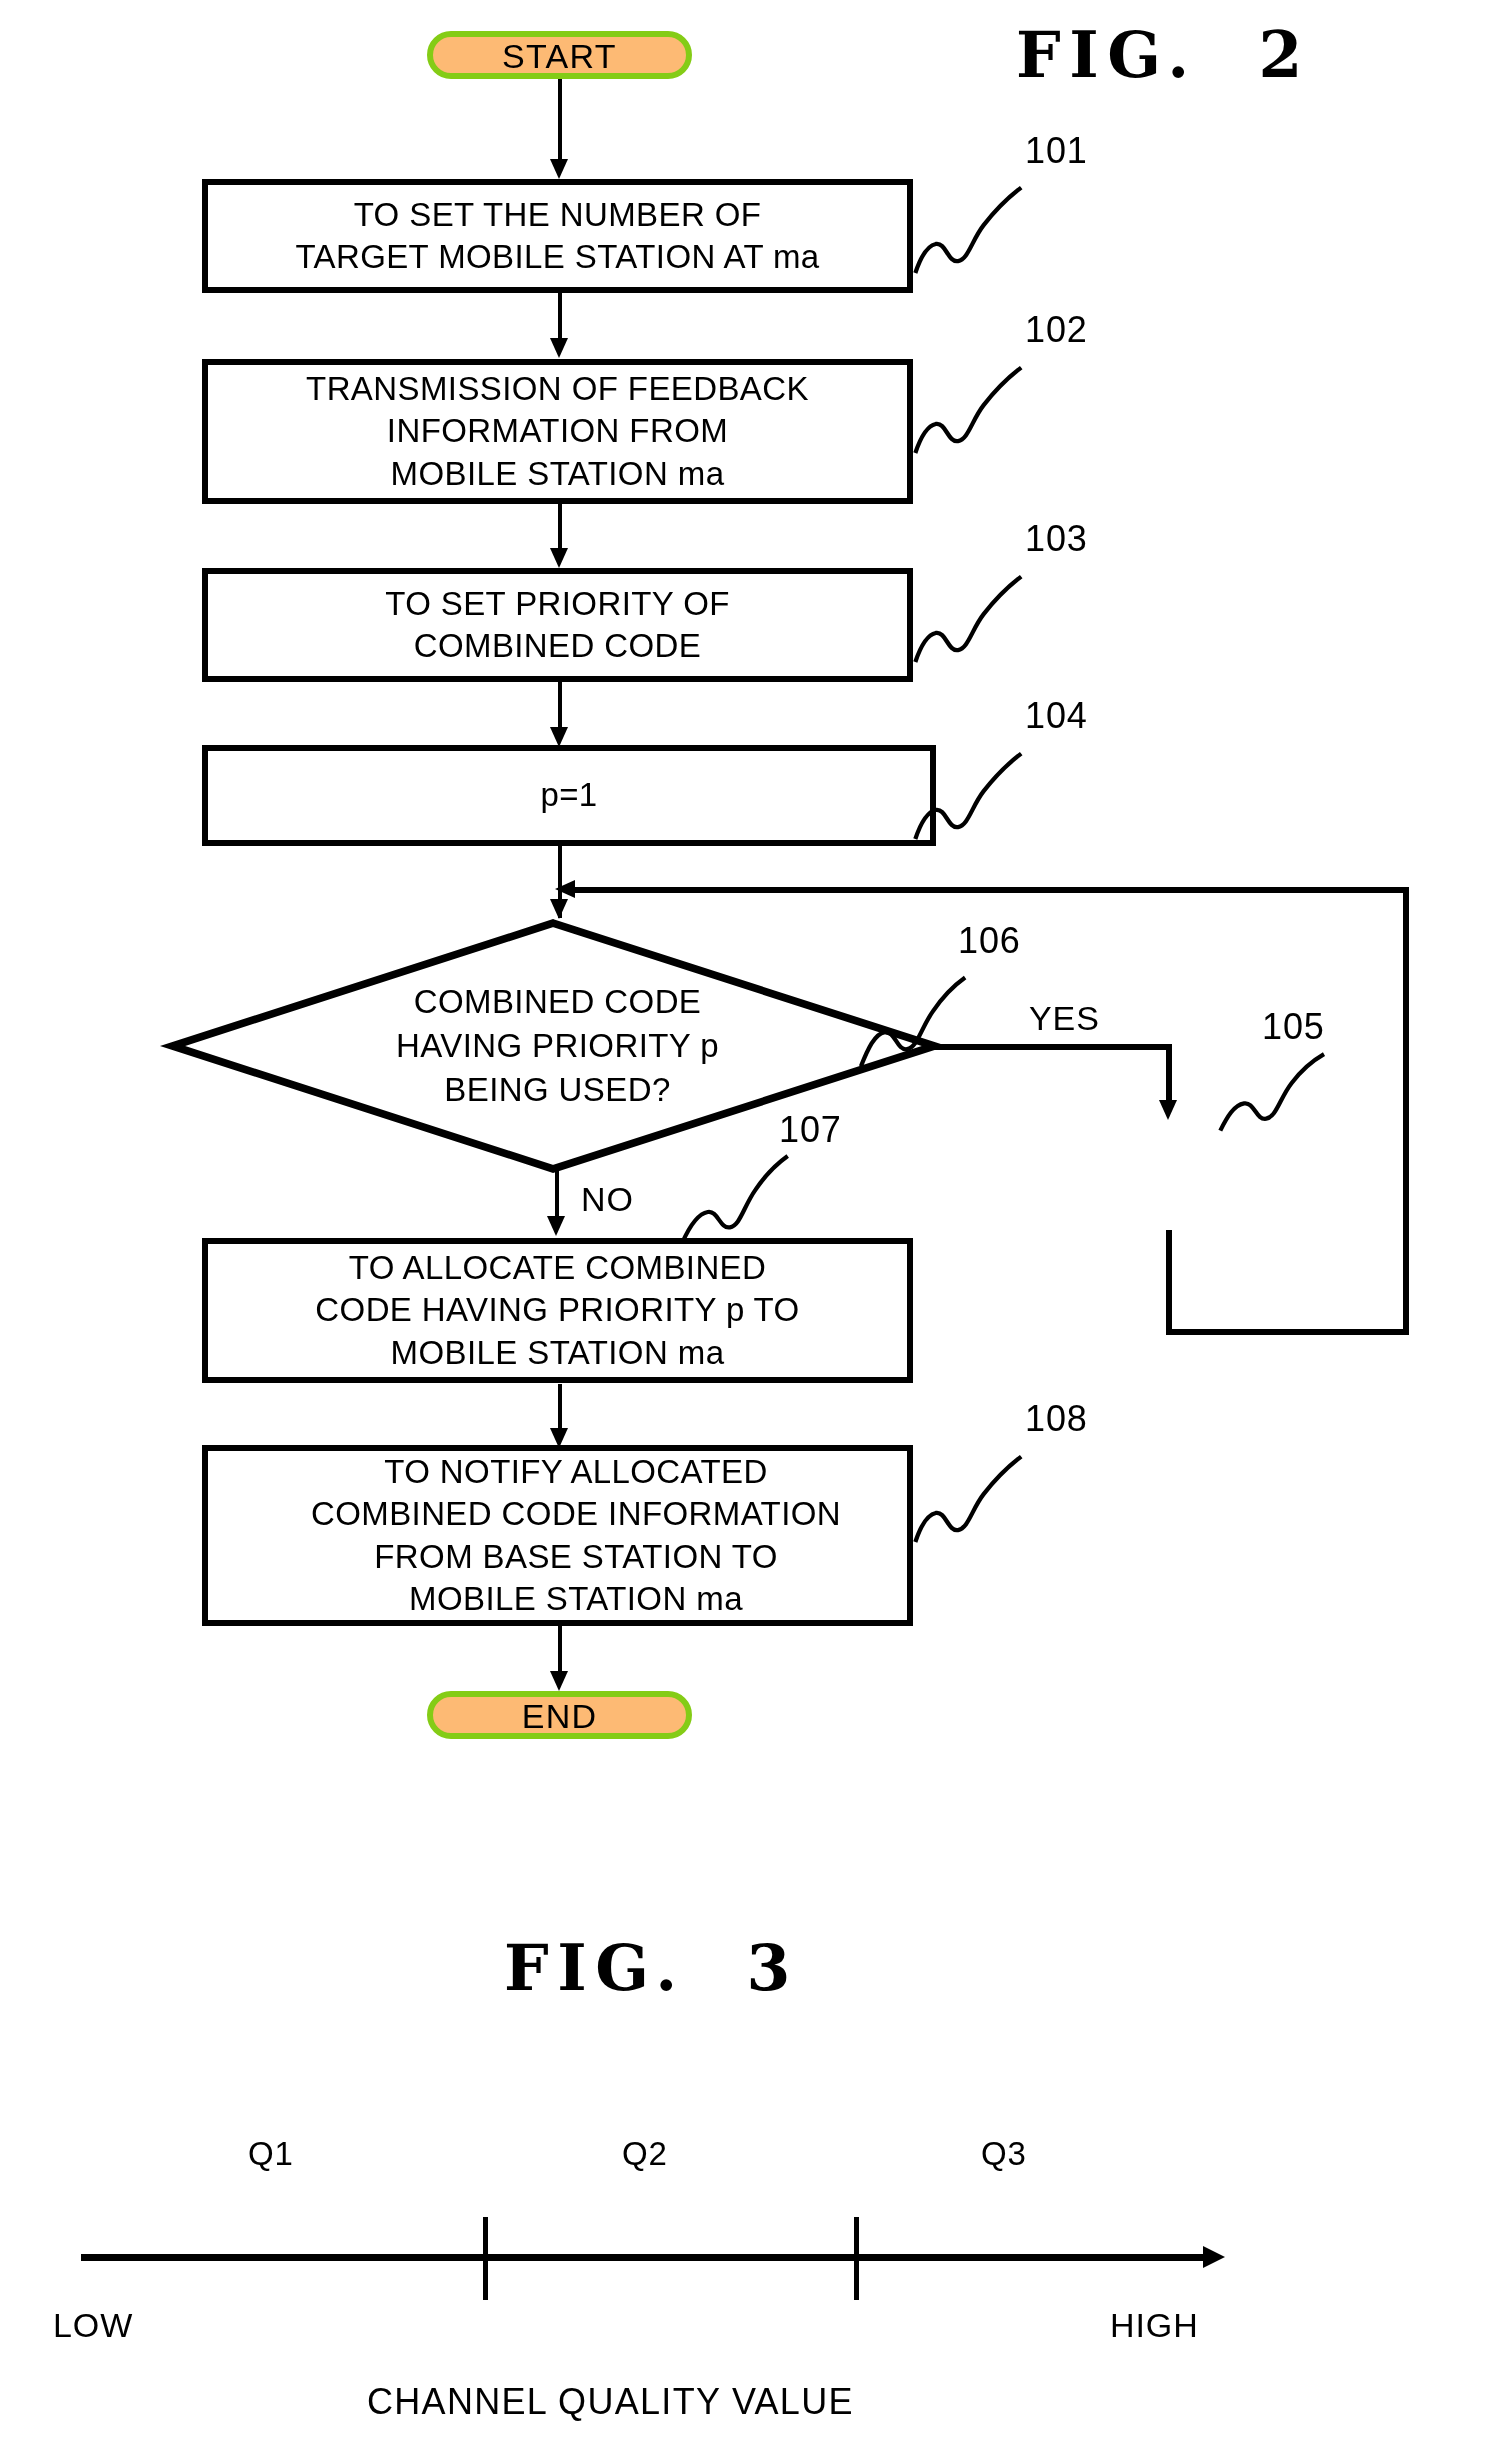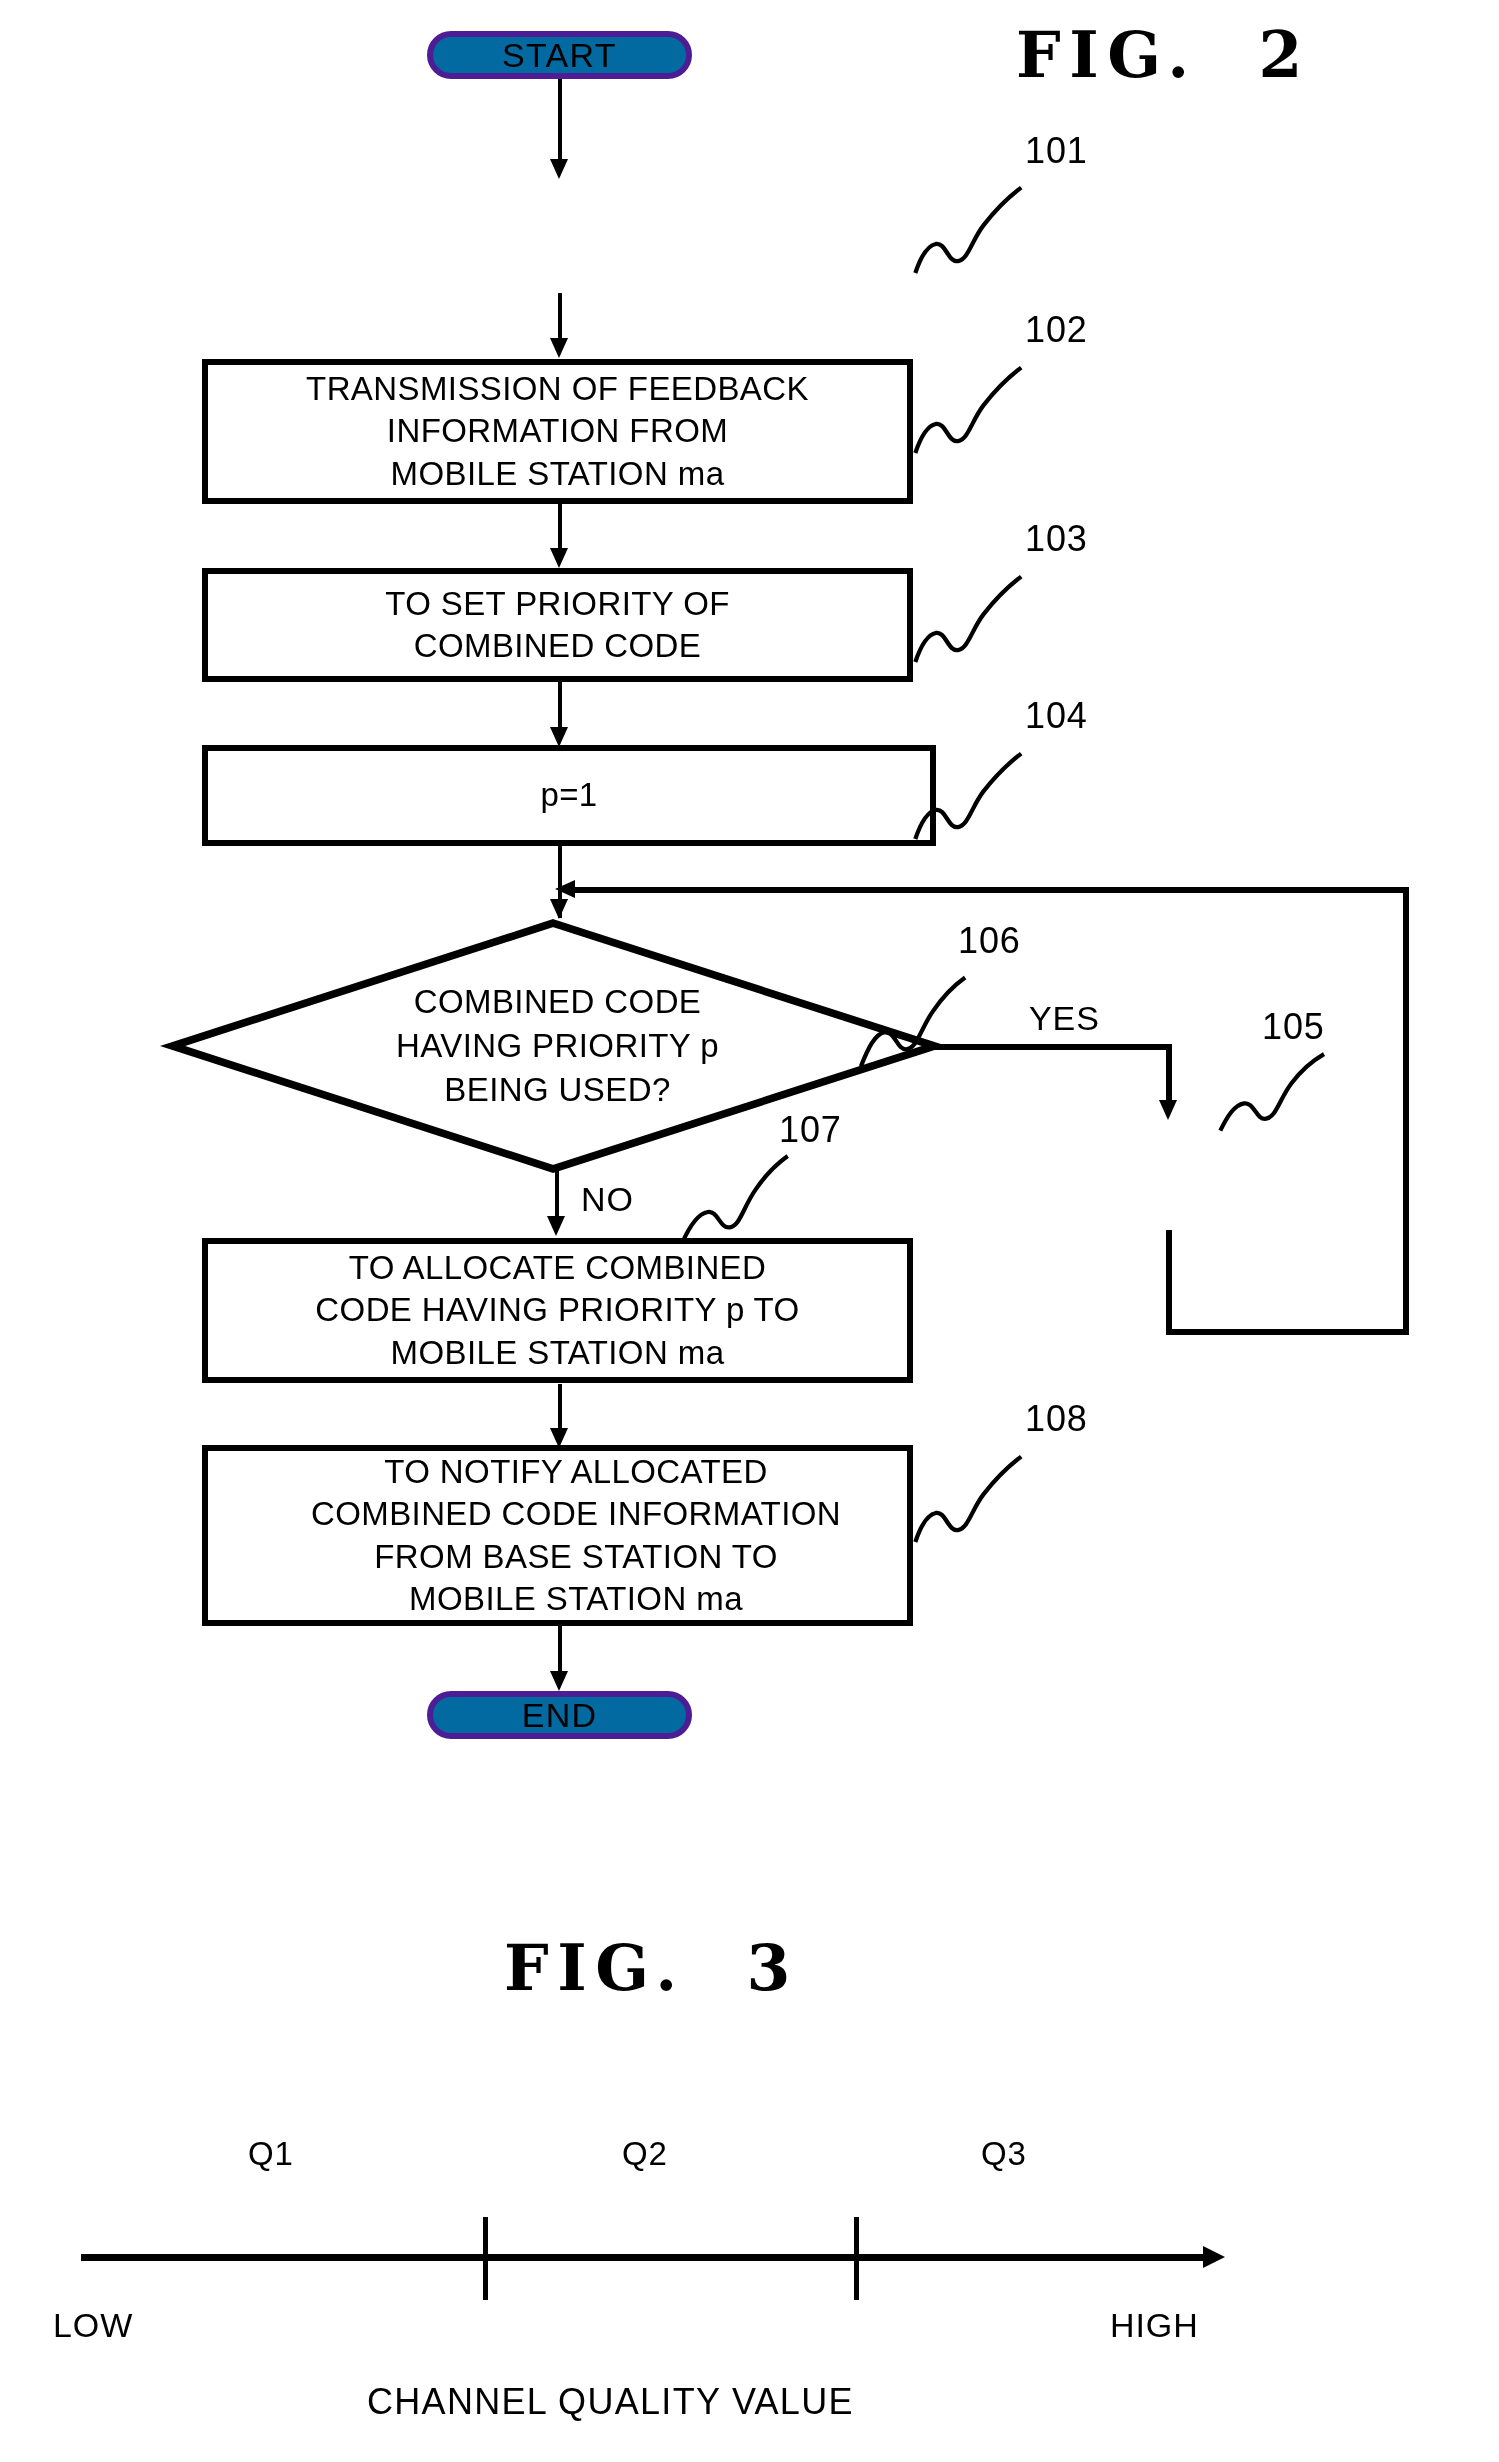--- a/index.html
+++ b/index.html
@@ -26,27 +26,26 @@
     font-family: "DejaVu Serif", "Liberation Serif", serif;
     font-weight: bold;
     font-size: 63px;
     letter-spacing: 8.5px;
     white-space: pre;
     line-height: 1;
   }
 
   
   .term {
-    border: 6px solid #4c1d95;
+    border: 6px solid #84cc16;
     border-radius: 853px;
     box-sizing: border-box;
     display: flex;
-    align-items: center;
     justify-content: center;
-    background: #0369a1;
+    background: #fdba74;
   }
   .term-label {
     font-size: 34px;
     letter-spacing: 1.3px;
     white-space: nowrap;
   }
 
   .proc {
     border: 6px solid #000;
     box-sizing: border-box;
@@ -135,20 +134,24 @@
 
   <div class="abs fig-title" style="left:1016px; top:24px;">FIG.  2</div>
 
   <div class="abs term" style="left:427px; top:31px; width:265px; height:48px;">
     <span class="term-label">START</span>
   </div>
 
   <div class="abs vline" style="left:558px; top:79px; height:82px;"></div>
   <div class="abs arrow-down" style="left:550px; top:159px;"></div>
 
+  <div class="abs proc" style="left:202px; top:179px; width:711px; height:114px;">
+    <span class="proc-label">TO SET THE NUMBER OF
+TARGET MOBILE STATION AT ma</span>
+  </div>
 
   <svg class="abs" style="left:905px; top:162px;" width="188" height="111" viewBox="0 0 220 130">
     <path d="M12,130 C18,112 26,98 36,96 C48,94 50,118 62,116 C74,114 78,92 92,74 C106,56 120,42 136,30" fill="none" stroke="#000" stroke-width="5"></path>
   </svg>
   <div class="abs ref-num" style="left:1025px; top:130px;">101</div>
 
   <div class="abs vline" style="left:558px; top:293px; height:49px;"></div>
   <div class="abs arrow-down" style="left:550px; top:338px;"></div>
 
   <div class="abs proc" style="left:202px; top:359px; width:711px; height:145px;">

